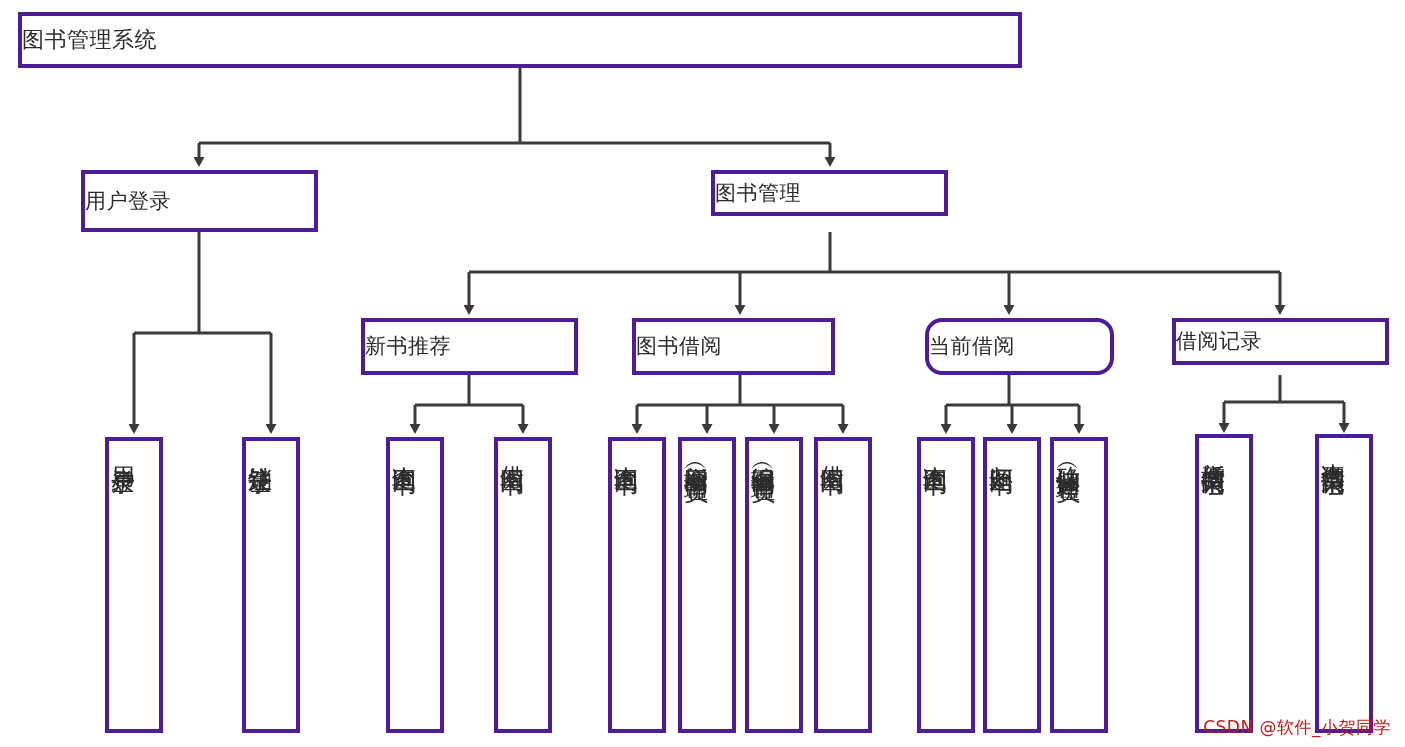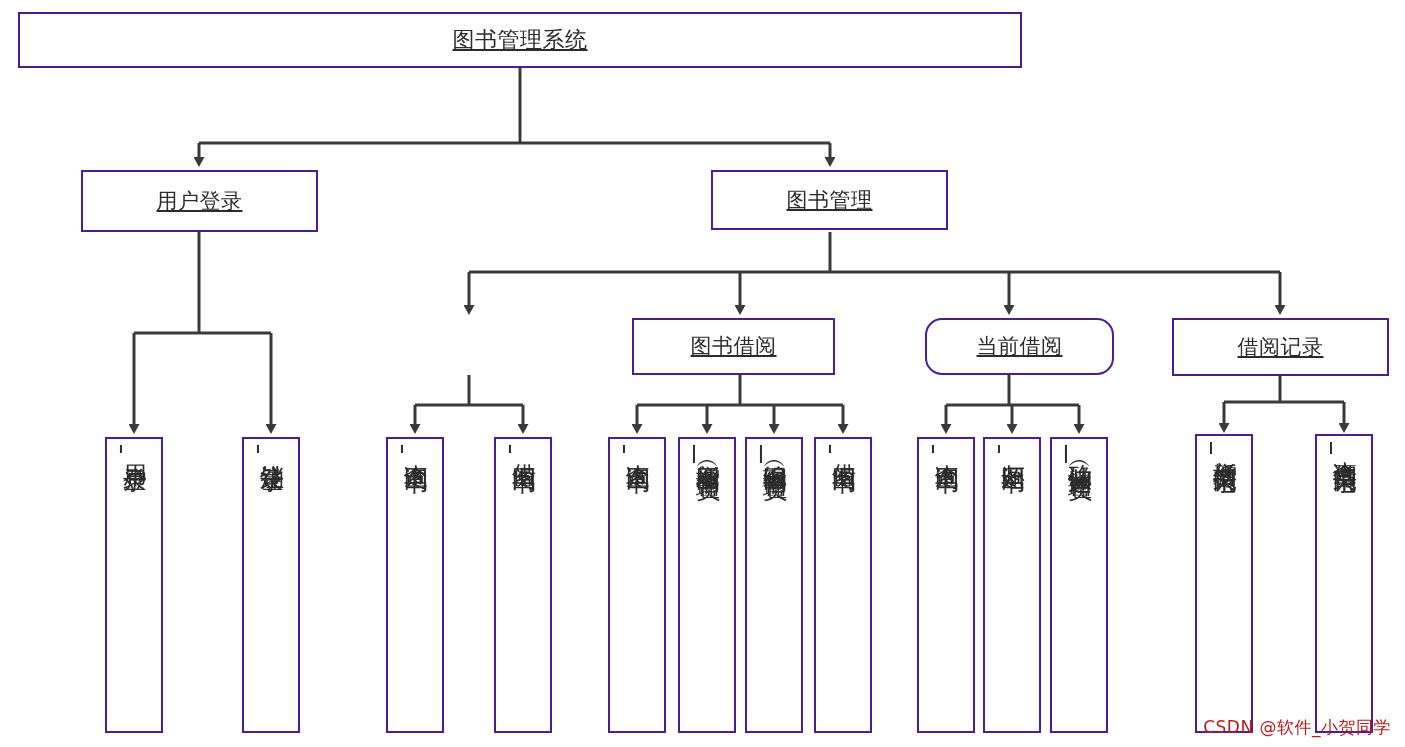--- a/index.html
+++ b/index.html
@@ -20,28 +20,26 @@
   #wires {
     position: absolute;
     left: 0;
     top: 0;
     width: 1405px;
     height: 747px;
   }
   .node {
     position: absolute;
     box-sizing: border-box;
-    border: 2px solid #4c1d95;
+    border: 4px solid #4c1d95;
     background: #ffffff;
     color: #2b2b2b;
     display: flex;
     align-items: center;
-    justify-content: center;
     text-align: center;
-    text-decoration: underline;
   }
   .node .lbl {
     display: block;
     line-height: 1.25;
     letter-spacing: 0.5px;
   }
   .node.horiz .lbl {
     font-size: 21px;
   }
   .node.root .lbl {
@@ -125,31 +123,34 @@
     </g>
   </svg>
 
   <div class="node root horiz" style="left:18px; top:12px; width:1004px; height:56px;">
     <span class="lbl">图书管理系统</span>
   </div>
 
   <div class="node horiz" style="left:81px; top:170px; width:237px; height:62px;">
     <span class="lbl">用户登录</span>
   </div>
-  <div class="node horiz" style="left:711px; top:170px; width:237px; height:60px;">
+  <div class="node horiz" style="left:711px; top:170px; width:237px; height:46px;">
     <span class="lbl">图书管理</span>
   </div>
 
+  <div class="node horiz" style="left:361px; top:318px; width:217px; height:57px;">
+    <span class="lbl">新书推荐</span>
+  </div>
   <div class="node horiz" style="left:632px; top:318px; width:203px; height:57px;">
     <span class="lbl">图书借阅</span>
   </div>
   <div class="node horiz" style="left:925px; top:318px; width:189px; height:57px;border-radius:17px;">
     <span class="lbl">当前借阅</span>
   </div>
-  <div class="node horiz" style="left:1172px; top:318px; width:217px; height:58px;">
+  <div class="node horiz" style="left:1172px; top:318px; width:217px; height:47px;">
     <span class="lbl">借阅记录</span>
   </div>
 
   <div class="node vert" style="left:105px; top:437px; width:58px; height:296px;">
     <span class="lbl">用户登录</span>
   </div>
   <div class="node vert" style="left:242px; top:437px; width:58px; height:296px;">
     <span class="lbl">注销登录</span>
   </div>
 

